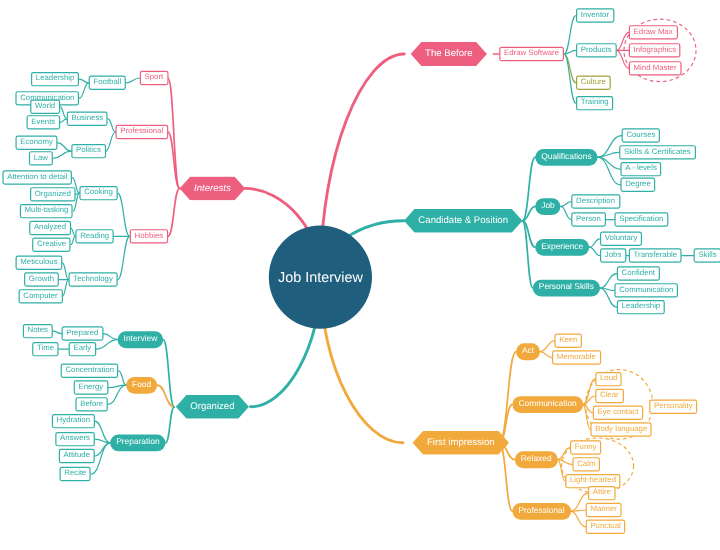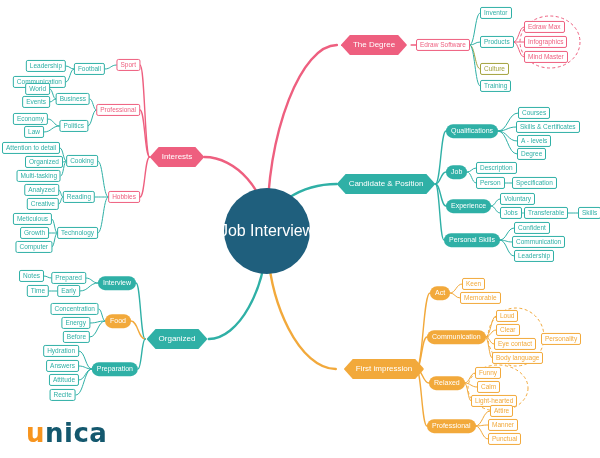--- a/index.html
+++ b/index.html
@@ -12,21 +12,21 @@
   .node { position:absolute; white-space:nowrap; z-index:2; line-height:1.25; }
 
   .pink   { --c: var(--pink); }
   .teal   { --c: var(--teal); }
   .yellow { --c: var(--yellow); }
   .olive  { --c: var(--olive); }
   .navy   { --c: var(--navy); }
 
   .circle {
     width:86px; height:86px; border-radius:50%; background:var(--c);
-    color:#fff; font-size:16px; display:flex; align-items:center; justify-content:center;
+    color:#fff; font-size:12px; display:flex; align-items:center; justify-content:center;
   }
   .hex {
     background:var(--c); color:#fff; font-size:8px; padding:5px 12px;
     clip-path: polygon(9px 0, calc(100% - 9px) 0, 100% 50%, calc(100% - 9px) 100%, 9px 100%, 0 50%);
   }
   .sub {
     background:var(--c); color:#fff; font-size:7px; padding:2.5px 5px; border-radius:7px;
   }
   .box {
     background:#fff; border:1px solid var(--c); color:var(--c);
@@ -128,30 +128,30 @@
       <path d="M464.6875 383 C 467.84375 383, 467.84375 401, 471 401" fill="none" stroke="#f2a93b" stroke-width="1" stroke-linecap="round"></path>
       <path d="M475.53125 426 C 482.765625 426, 482.765625 411, 490 411" fill="none" stroke="#f2a93b" stroke-width="1" stroke-linecap="round"></path>
       <path d="M475.53125 426 C 481.765625 426, 481.765625 425, 488 425" fill="none" stroke="#f2a93b" stroke-width="1" stroke-linecap="round"></path>
       <path d="M475.53125 426 C 481.765625 426, 481.765625 439, 488 439" fill="none" stroke="#f2a93b" stroke-width="1" stroke-linecap="round"></path>
       <ellipse cx="550" cy="42" rx="30" ry="26" fill="none" stroke="#ee5f7f" stroke-width="1" stroke-dasharray="3 2.5"></ellipse>
       <ellipse cx="516" cy="337" rx="28" ry="29" fill="none" stroke="#f2a93b" stroke-width="1" stroke-dasharray="3 2.5"></ellipse>
       <ellipse cx="498" cy="388" rx="30" ry="23" fill="none" stroke="#f2a93b" stroke-width="1" stroke-dasharray="3 2.5"></ellipse>
     </svg>
   <div id="nodes-layer">
       <div class="node circle navy" style="left: 267px; top: 231px; transform: translate(-50%, -50%);">Job Interview</div>
-      <div class="node hex pink" style="left: 374px; top: 45px; transform: translate(-50%, -50%);">The Degree</div>
+      <div class="node hex pink" style="left: 374px; top: 45px; transform: translate(-50%, -50%);">The Before</div>
       <div class="node box pink" style="left: 416px; top: 45px; transform: translateY(-50%);">Edraw Software</div>
       <div class="node box teal" style="left: 480px; top: 13px; transform: translateY(-50%);">Inventor</div>
       <div class="node box teal" style="left: 480px; top: 42px; transform: translateY(-50%);">Products</div>
       <div class="node box pink" style="left: 524px; top: 27px; transform: translateY(-50%);">Edraw Max</div>
       <div class="node box pink" style="left: 524px; top: 42px; transform: translateY(-50%);">Infographics</div>
       <div class="node box pink" style="left: 524px; top: 57px; transform: translateY(-50%);">Mind Master</div>
       <div class="node box olive" style="left: 480px; top: 69px; transform: translateY(-50%);">Culture</div>
       <div class="node box teal" style="left: 480px; top: 86px; transform: translateY(-50%);">Training</div>
-      <div class="node hex pink" style="left: 177px; top: 157px; transform: translate(-50%, -50%);">Interests</div>
+      <div class="node hex pink" style="left: 177px; top: 157px; transform: translate(-50%, -50%); font-style: italic;">Interests</div>
       <div class="node box pink" style="left: 140px; top: 65px; transform: translate(-100%, -50%);">Sport</div>
       <div class="node box teal" style="left: 105px; top: 69px; transform: translate(-100%, -50%);">Football</div>
       <div class="node box teal" style="left: 66px; top: 66px; transform: translate(-100%, -50%);">Leadership</div>
       <div class="node box teal" style="left: 66px; top: 82px; transform: translate(-100%, -50%);">Communication</div>
       <div class="node box pink" style="left: 140px; top: 110px; transform: translate(-100%, -50%);">Professional</div>
       <div class="node box teal" style="left: 90px; top: 99px; transform: translate(-100%, -50%);">Business</div>
       <div class="node box teal" style="left: 50px; top: 89px; transform: translate(-100%, -50%);">World</div>
       <div class="node box teal" style="left: 50px; top: 102px; transform: translate(-100%, -50%);">Events</div>
       <div class="node box teal" style="left: 88px; top: 126px; transform: translate(-100%, -50%);">Politics</div>
       <div class="node box teal" style="left: 48px; top: 119px; transform: translate(-100%, -50%);">Economy</div>
@@ -214,14 +214,13 @@
       <div class="node box yellow" style="left: 541px; top: 339px; transform: translateY(-50%);">Personality</div>
       <div class="node sub yellow" style="left: 429px; top: 383px; transform: translateY(-50%);">Relaxed</div>
       <div class="node box yellow" style="left: 475px; top: 373px; transform: translateY(-50%);">Funny</div>
       <div class="node box yellow" style="left: 477px; top: 387px; transform: translateY(-50%);">Calm</div>
       <div class="node box yellow" style="left: 471px; top: 401px; transform: translateY(-50%);">Light-hearted</div>
       <div class="node sub yellow" style="left: 427px; top: 426px; transform: translateY(-50%);">Professional</div>
       <div class="node box yellow" style="left: 490px; top: 411px; transform: translateY(-50%);">Attire</div>
       <div class="node box yellow" style="left: 488px; top: 425px; transform: translateY(-50%);">Manner</div>
       <div class="node box yellow" style="left: 488px; top: 439px; transform: translateY(-50%);">Punctual</div>
     </div>
-  <div class="logo"><span class="logo-u">u</span><span class="logo-nica">nica</span></div>
 </div>
 
 </body></html>

